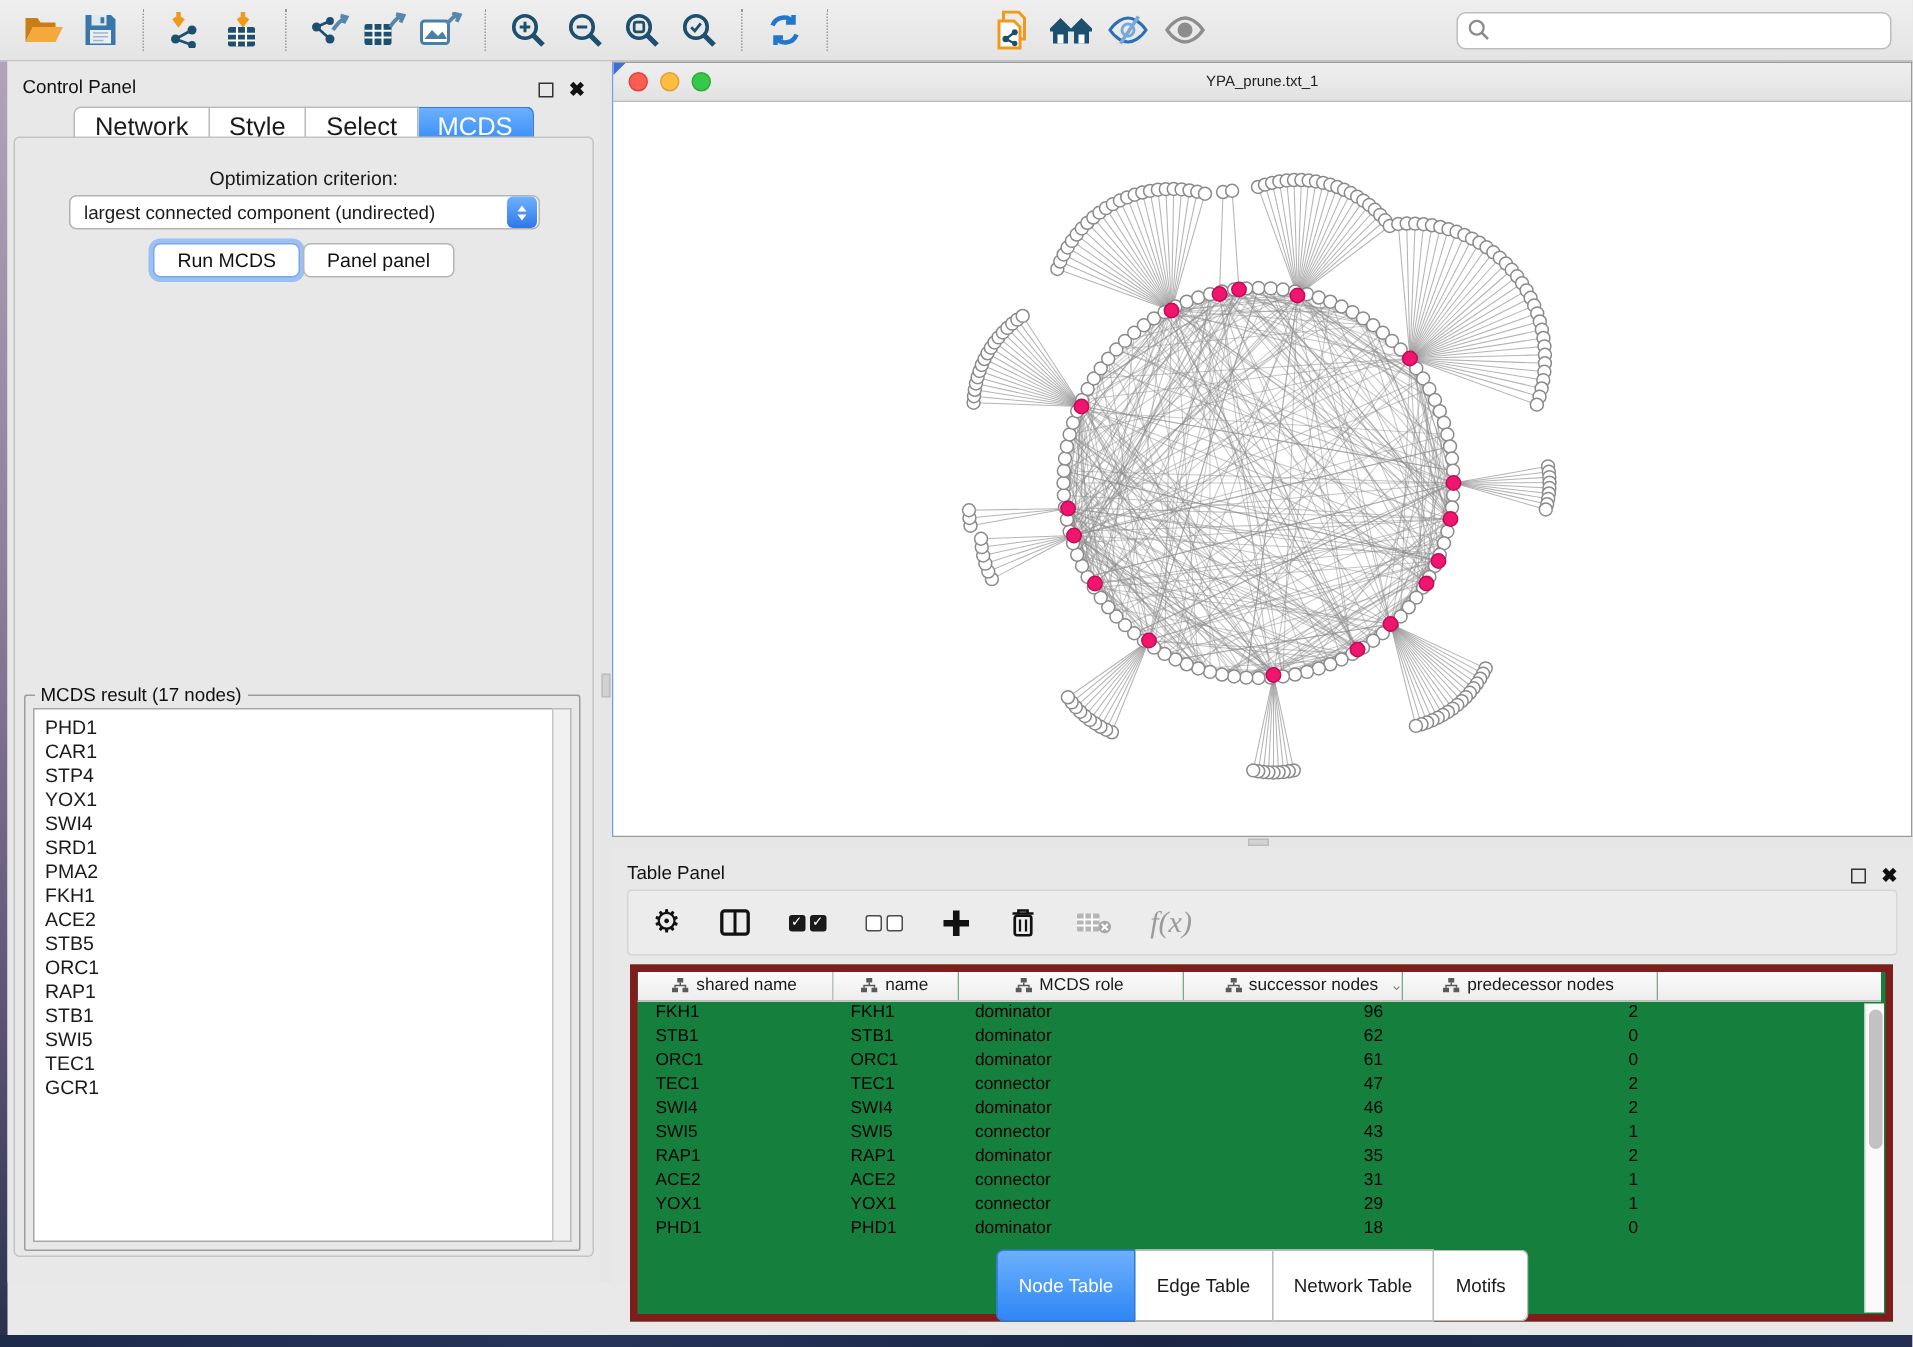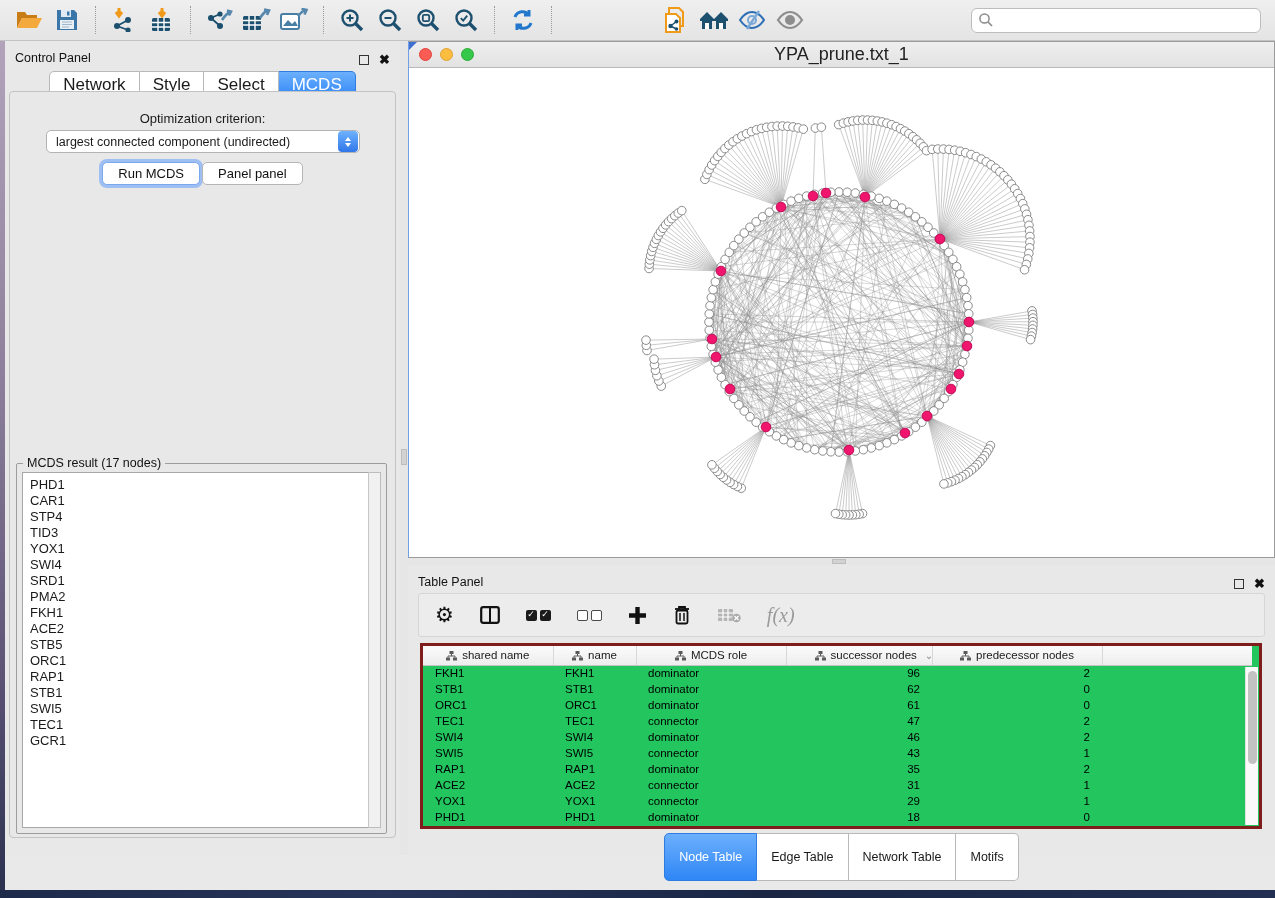--- a/index.html
+++ b/index.html
@@ -74,38 +74,38 @@
   .net-title { position:absolute; left:0; top:0; right:0; height:26px;
     background:linear-gradient(#efefef,#e2e2e2); border-bottom:1px solid #b9b9b9;
     display:flex; align-items:center; }
   .corner { position:absolute; left:0; top:0; width:0; height:0;
     border-top:8px solid #3f6fd1; border-right:8px solid transparent; }
   .lights { display:flex; gap:8px; margin-left:10px; }
   .light { width:13px; height:13px; border-radius:50%; }
   .light.red { background:#fb5d55; border:1px solid #e04138; }
   .light.yellow { background:#fdbd40; border:1px solid #dfa133; }
   .light.green { background:#35c84a; border:1px solid #2aab37; }
-  .net-title .title { position:absolute; left:0; right:0; text-align:center; font-size:18px; color:#222; }
+  .net-title .title { position:absolute; left:0; right:0; text-align:center; font-size:10px; color:#222; }
   .net-canvas { position:absolute; left:0; top:26px; right:0; bottom:0; background:#fff; overflow:hidden; }
 
   
   .table-panel { position:absolute; left:408px; top:565px; width:867px; height:290px; background:#e8e8e8; }
   .tp-toolbar { position:absolute; left:10px; top:28px; right:10px; height:44px;
     background:#ececec; border:1px solid #d6d6d6; border-radius:3px;
     display:flex; align-items:center; padding-left:16px; gap:26px; }
   .tpi { display:flex; align-items:center; justify-content:center; border:none; background:transparent; cursor:default; }
   .gear-glyph { font-size:21px; color:#111; line-height:20px; }
   .checkpair { display:flex; gap:3px; }
   .cbx { width:11px; height:11px; border-radius:2px; }
   .cbx.on { background:#1a1a1a; position:relative; }
   .cbx.on::after { content:"✓"; color:#fff; font-size:9px; position:absolute; left:1.5px; top:-0.5px; }
   .cbx.off { border:1.5px solid #4a4a4a; background:#fff; }
   .fx { font-family:"Liberation Serif", serif; font-style:italic; font-size:20px; color:#9a9a9a; }
-  .table-wrap { position:absolute; left:12px; right:13px; top:78px; height:186px;
-    background:#22c55e; border:3px solid #7f1d1d; overflow:hidden; }
+  .table-wrap { position:absolute; left:12px; right:13px; top:78px; height:238px;
+    background:#15803d; border:5px solid #7f1d1d; overflow:hidden; }
   table.node-table { border-collapse:collapse; width:829px; table-layout:fixed; }
   table.node-table th { height:19px; font-size:11.5px; font-weight:normal; color:#1a1a1a;
     background:linear-gradient(#fbfbfb,#ededed); border-right:1px solid #d8d8d8; border-bottom:1px solid #c4c4c4;
     text-align:center; white-space:nowrap; overflow:hidden; }
   table.node-table th .thlab { vertical-align:1px; margin-left:5px; }
   table.node-table th .sort { color:#8a8a8a; font-size:10px; margin-left:8px; vertical-align:1px; }
   table.node-table td { height:16px; font-size:11.5px; color:#000; padding:0 12px; white-space:nowrap; }
   td.num { text-align:right; padding-right:15px; }
   .vscroll { position:absolute; top:21px; right:1px; bottom:1px; width:13px; background:#fafafa; border-left:1px solid #e2e2e2; }
   .vscroll .thumb { position:absolute; left:2px; top:4px; width:9px; height:93px; background:#c2c2c2; border-radius:5px; }
@@ -291,21 +291,20 @@
     <div class="cp-buttons">
       <button class="mac-btn focus">Run MCDS</button>
       <button class="mac-btn">Panel panel</button>
     </div>
     <fieldset class="result-group">
       <legend>MCDS result (17 nodes)</legend>
       <div class="result-list">
           <div class="row">PHD1</div>
           <div class="row">CAR1</div>
           <div class="row">STP4</div>
-          <div class="row">TID3</div>
           <div class="row">YOX1</div>
           <div class="row">SWI4</div>
           <div class="row">SRD1</div>
           <div class="row">PMA2</div>
           <div class="row">FKH1</div>
           <div class="row">ACE2</div>
           <div class="row">STB5</div>
           <div class="row">ORC1</div>
           <div class="row">RAP1</div>
           <div class="row">STB1</div>

